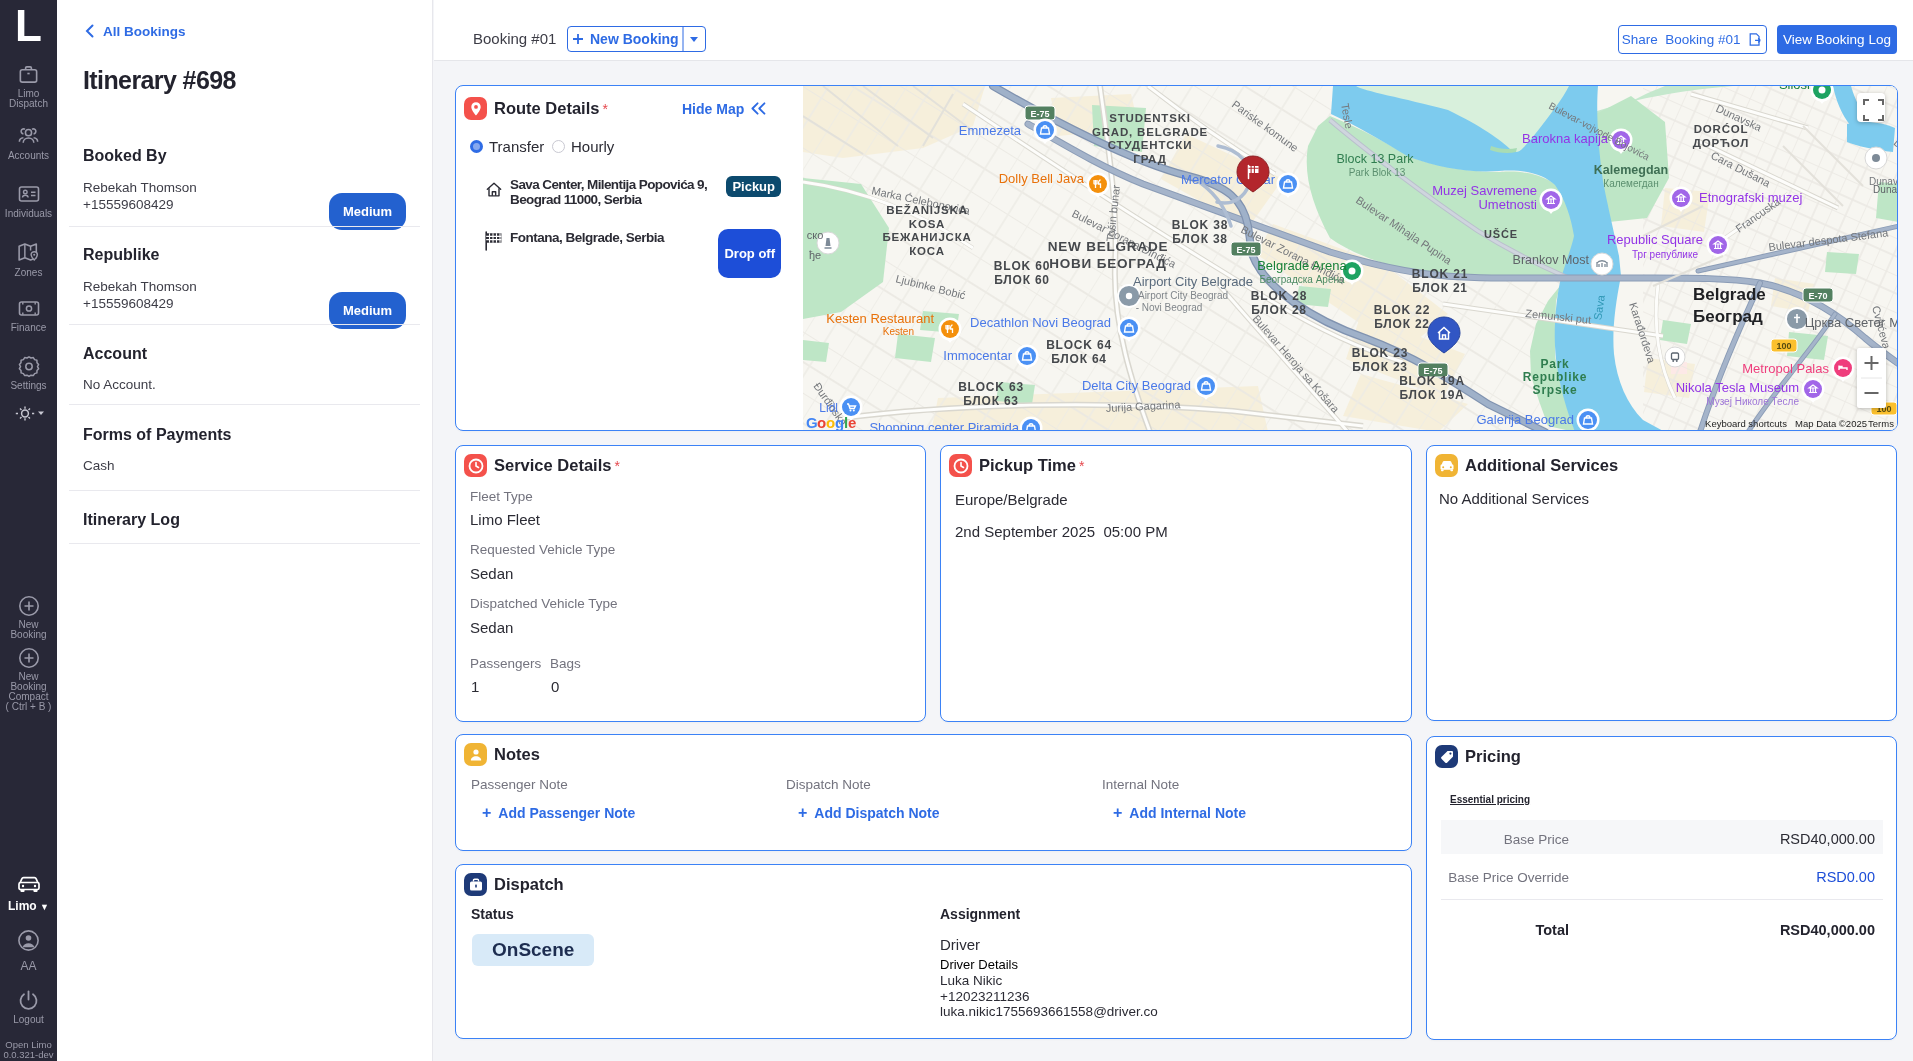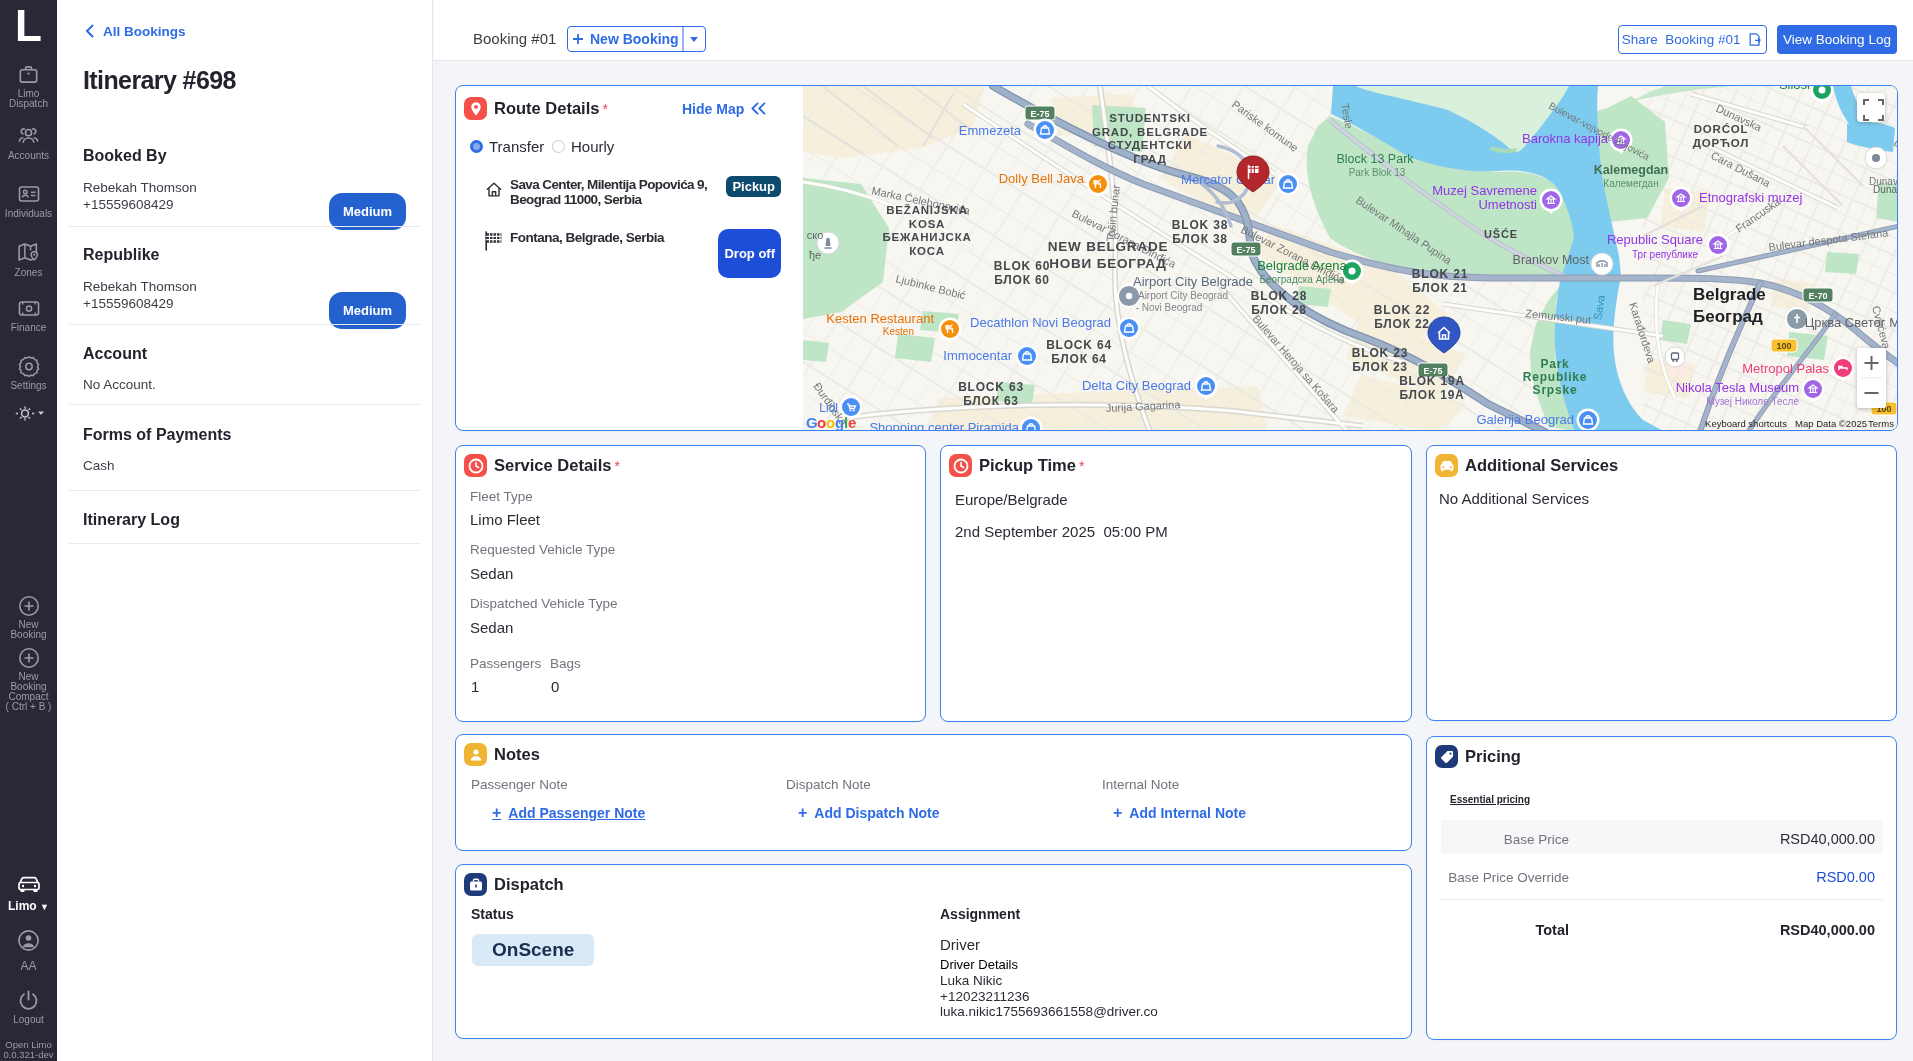--- a/index.html
+++ b/index.html
@@ -735,21 +735,21 @@
             <svg width="16" height="16" viewBox="0 0 16 16">
               <circle cx="8" cy="5" r="2.6" fill="#fff"></circle>
               <path d="M2.8 13.5c0-2.6 2.3-4.3 5.2-4.3s5.2 1.7 5.2 4.3z" fill="#fff"></path>
             </svg>
           </div>
       <div class="ct">Notes</div>
     </div>
     <div class="glabel" style="position:absolute; left:15px; top:42px;">Passenger Note</div>
     <div class="glabel" style="position:absolute; left:330px; top:42px;">Dispatch Note</div>
     <div class="glabel" style="position:absolute; left:646px; top:42px;">Internal Note</div>
-    <div class="bluelink" style="position:absolute; left:36px; top:69px;text-decoration:underline;"><span style="font-size:16px; margin-right:7px;">+</span>Add Passenger Note</div>
+    <div class="bluelink" style="position:absolute; left:26px; top:69px;"><span style="font-size:16px; margin-right:7px;">+</span>Add Passenger Note</div>
     <div class="bluelink" style="position:absolute; left:342px; top:69px;"><span style="font-size:16px; margin-right:7px;">+</span>Add Dispatch Note</div>
     <div class="bluelink" style="position:absolute; left:657px; top:69px;"><span style="font-size:16px; margin-right:7px;">+</span>Add Internal Note</div>
   </div>
 
   <div class="card" style="left:21px; top:864px; width:957px; height:175px;">
     <div class="card-h" style="left:8px; top:8px;">
       <div class="cicon navy">
             <svg width="16" height="16" viewBox="0 0 16 16">
               <rect x="2" y="4.5" width="12" height="9" rx="1.5" fill="#fff"></rect>
               <path d="M5.5 4.5V3.2c0-.6.4-1 1-1h3c.6 0 1 .4 1 1v1.3" stroke="#fff" stroke-width="1.4" fill="none"></path>

